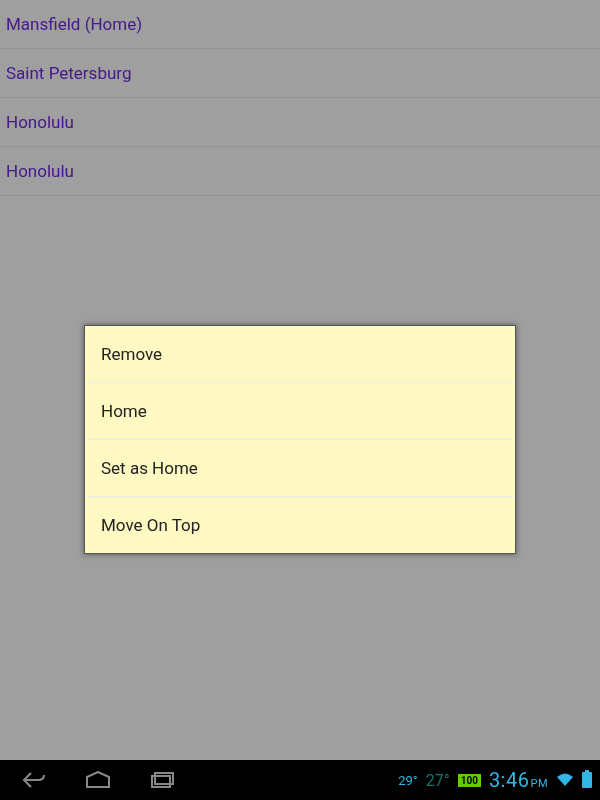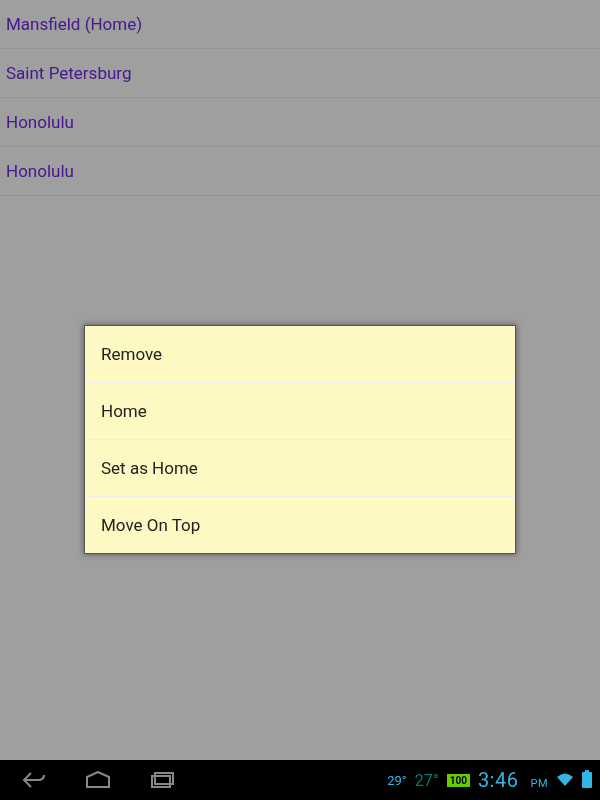--- a/index.html
+++ b/index.html
@@ -26,21 +26,21 @@
 
   
   .navbar { position: absolute; left: 0; bottom: 0; width: 600px; height: 40px; background: #000; display: flex; align-items: center; }
   .nav-left { display: flex; gap: 36px; padding-left: 20px; align-items: center; }
   .nav-ico { width: 28px; height: 20px; display: flex; align-items: center; justify-content: center; }
   .nav-right { margin-left: auto; display: flex; align-items: center; gap: 8px; padding-right: 8px; color: #33b5e5; font-size: 16px; }
   .temp1 { color: #33b5e5; font-size: 13px; }
   .temp2 { color: #0f766e; font-size: 16px; }
   .batt-100 { background: #6c0; color: #000; font-size: 10px; font-weight: bold; padding: 1px 3px; border-radius: 0; }
   .clock { color: #33b5e5; font-size: 20px; letter-spacing: 0.5px; }
-  .ampm { font-size: 11px; margin-left: 12px; }
+  .ampm { font-size: 11px; margin-left: 1px; }
 
   
   .wifi { position: relative; width: 18px; height: 14px; }
   .wifi svg { display:block; }
   .batt { width: 10px; height: 16px; background: #33b5e5; border-radius: 1px; position: relative; }
   .batt::before { content:""; position:absolute; top:-2px; left:3px; width:4px; height:2px; background:#33b5e5; }
 
   
   .shape-back svg, .shape-home svg, .shape-recents svg { stroke:#888; fill:none; stroke-width:2; }
 </style>

